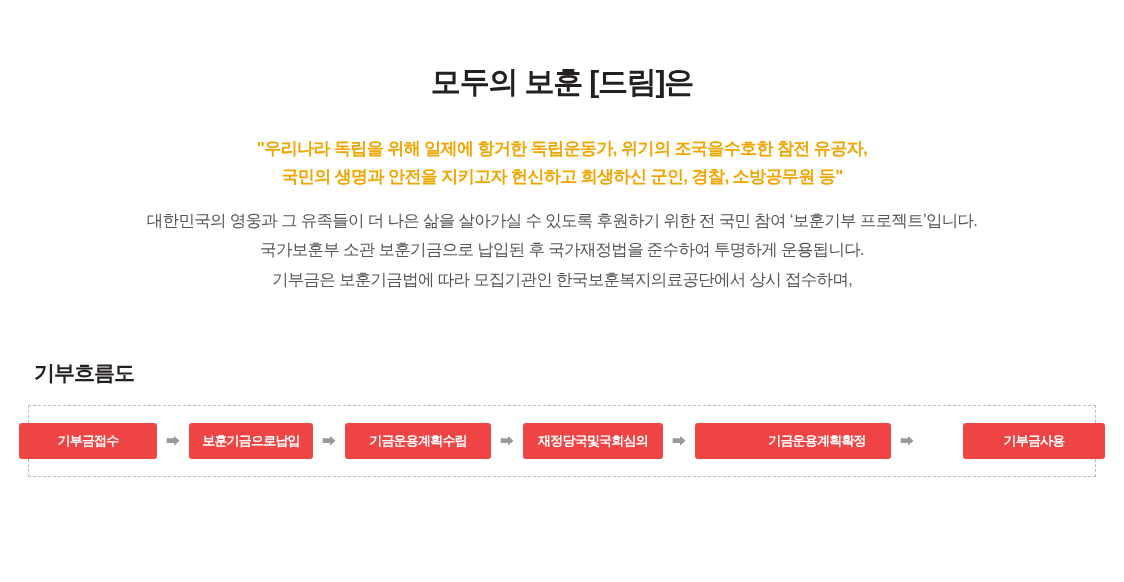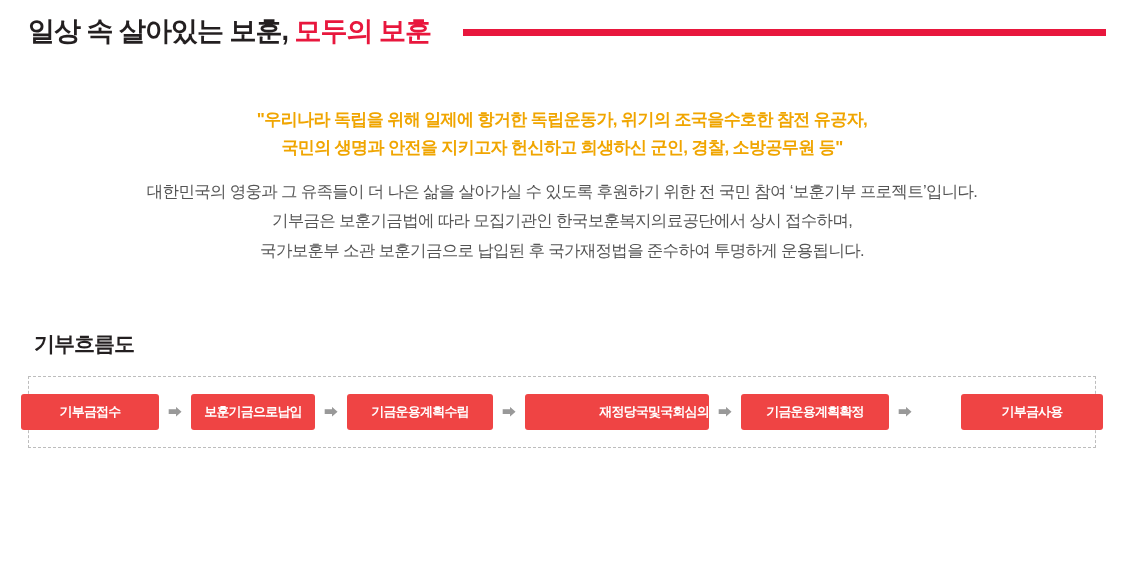--- a/index.html
+++ b/index.html
@@ -112,52 +112,47 @@
     font-size: 14px;
     padding: 0 9px;
     line-height: 1;
   }
 </style>
 </head>
 <body>
 
 <div class="page">
 
-  <div class="banner">
-    <div class="banner-title">
-      <span>일상 속 살아있는 보훈, </span><span class="accent">모두의 보훈</span>
-    </div>
-    <div class="banner-rule"></div>
-  </div>
 
   <div class="intro">
+    <h2>모두의 보훈 [드림]은</h2>
 
     <div class="intro-quote">
       <div>"우리나라 독립을 위해 일제에 항거한 독립운동가, 위기의 조국을수호한 참전 유공자,</div>
       <div>국민의 생명과 안전을 지키고자 헌신하고 희생하신 군인, 경찰, 소방공무원 등"</div>
     </div>
 
     <div class="intro-desc">
       <div>대한민국의 영웅과 그 유족들이 더 나은 삶을 살아가실 수 있도록 후원하기 위한 전 국민 참여 ‘보훈기부 프로젝트’입니다.</div>
+      <div>국가보훈부 소관 보훈기금으로 납입된 후 국가재정법을 준수하여 투명하게 운용됩니다.</div>
       <div>기부금은 보훈기금법에 따라 모집기관인 한국보훈복지의료공단에서 상시 접수하며,</div>
-      <div>국가보훈부 소관 보훈기금으로 납입된 후 국가재정법을 준수하여 투명하게 운용됩니다.</div>
     </div>
   </div>
 
   <div class="flow-heading">기부흐름도</div>
 
   <div class="flow-box">
     <div class="flow-track" id="flow-track">
         <div class="flow-step" style="width: 138px;">기부금접수</div>
         <span class="flow-arrow">➡</span>
         <div class="flow-step" style="width: 124px;">보훈기금으로납입</div>
         <span class="flow-arrow">➡</span>
         <div class="flow-step" style="width: 146px;">기금운용계획수립</div>
         <span class="flow-arrow">➡</span>
-        <div class="flow-step" style="width: 184px; text-align: right;">재정당국및국회심의</div>
+        <div class="flow-step" style="width: 140px;">재정당국및국회심의</div>
         <span class="flow-arrow">➡</span>
-        <div class="flow-step" style="width: 148px;">기금운용계획확정</div>
+        <div class="flow-step" style="width: 148px; padding-left: 48px;">기금운용계획확정</div>
         <span class="flow-arrow">➡</span>
         <div class="flow-step" style="width: 142px; margin-left: 40px;">기부금사용</div>
       </div>
   </div>
 
 </div>
 
 </body></html>

